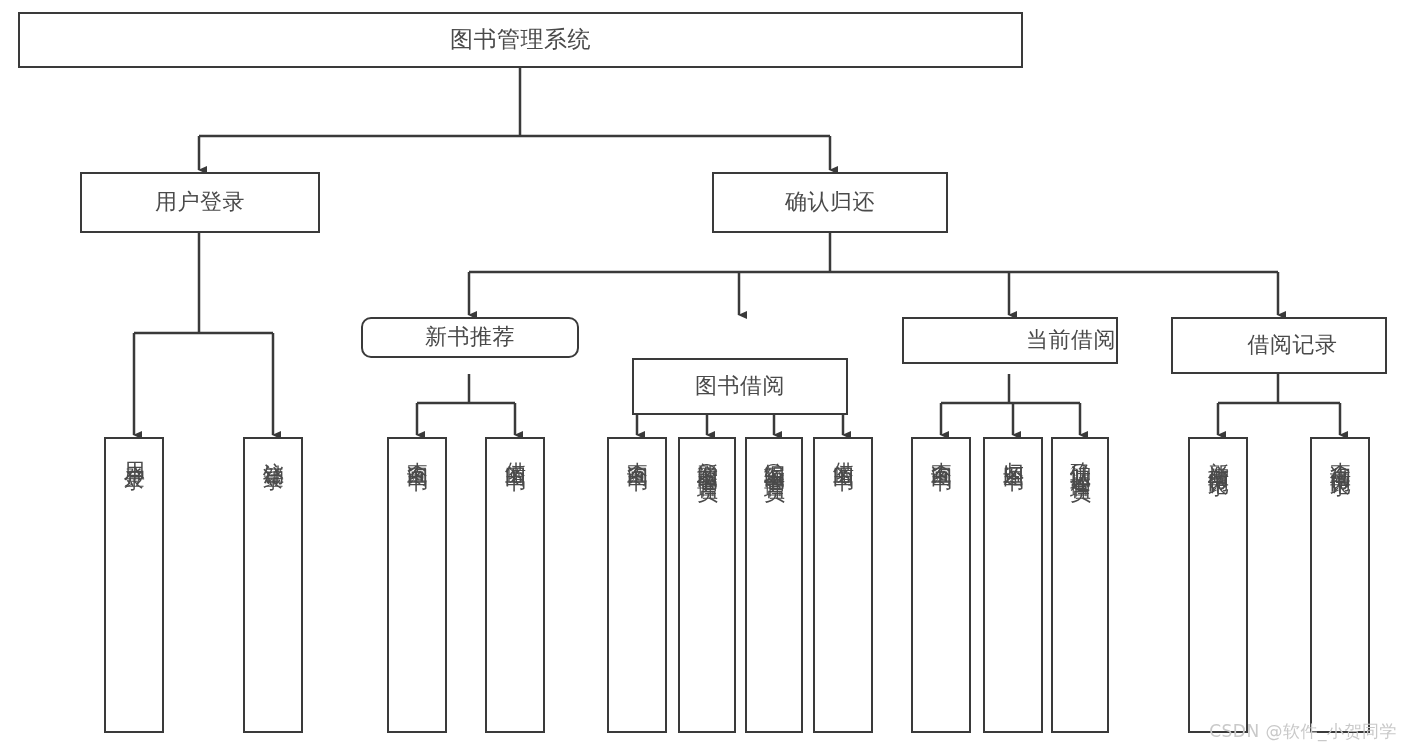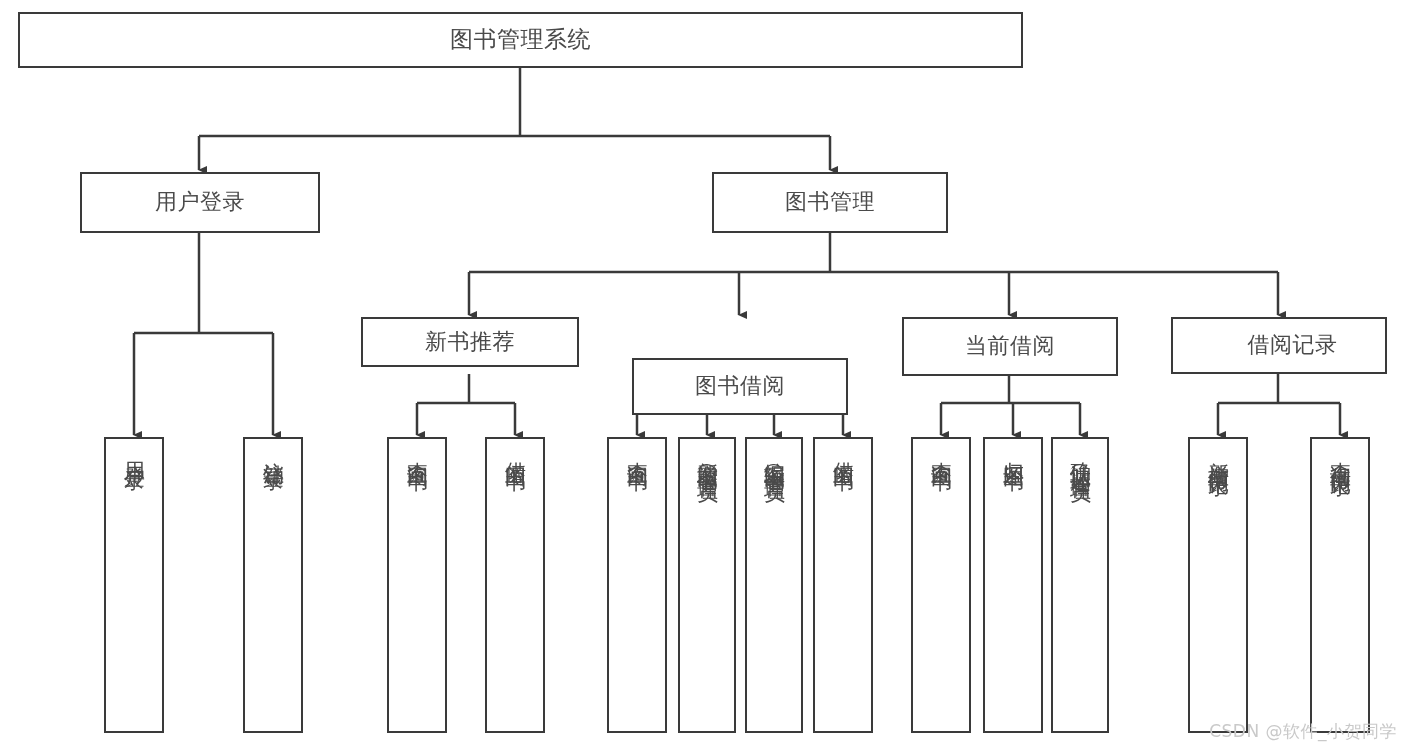--- a/index.html
+++ b/index.html
@@ -126,29 +126,29 @@
   </svg>
 
   <div id="nodes-layer">
       <div class="node horiz root" style="left: 18px; top: 12px; width: 1005px; height: 56px;">
         <span class="node-label">图书管理系统</span>
       </div>
       <div class="node horiz" style="left: 80px; top: 172px; width: 240px; height: 61px;">
         <span class="node-label">用户登录</span>
       </div>
       <div class="node horiz" style="left: 712px; top: 172px; width: 236px; height: 61px;">
-        <span class="node-label">图书管理</span>
+        <span class="node-label">确认归还</span>
       </div>
-      <div class="node horiz" style="left: 361px; top: 317px; width: 218px; height: 50px;">
+      <div class="node horiz" style="left: 361px; top: 317px; width: 218px; height: 41px; border-radius: 10px;">
         <span class="node-label">新书推荐</span>
       </div>
       <div class="node horiz" style="left: 632px; top: 317px; width: 216px; height: 57px; margin-top: 41px;">
         <span class="node-label">图书借阅</span>
       </div>
-      <div class="node horiz" style="left: 902px; top: 317px; width: 216px; height: 59px;">
+      <div class="node horiz" style="left: 902px; top: 317px; width: 216px; height: 47px; justify-content: flex-end;">
         <span class="node-label">当前借阅</span>
       </div>
       <div class="node horiz" style="left: 1171px; top: 317px; width: 216px; height: 57px; padding-left: 27px;">
         <span class="node-label">借阅记录</span>
       </div>
       <div class="node vert" style="left: 104px; top: 437px; width: 60px; height: 296px;">
         <span class="node-label">用户登录</span>
       </div>
       <div class="node vert" style="left: 243px; top: 437px; width: 60px; height: 296px;">
         <span class="node-label">注销登录</span>

